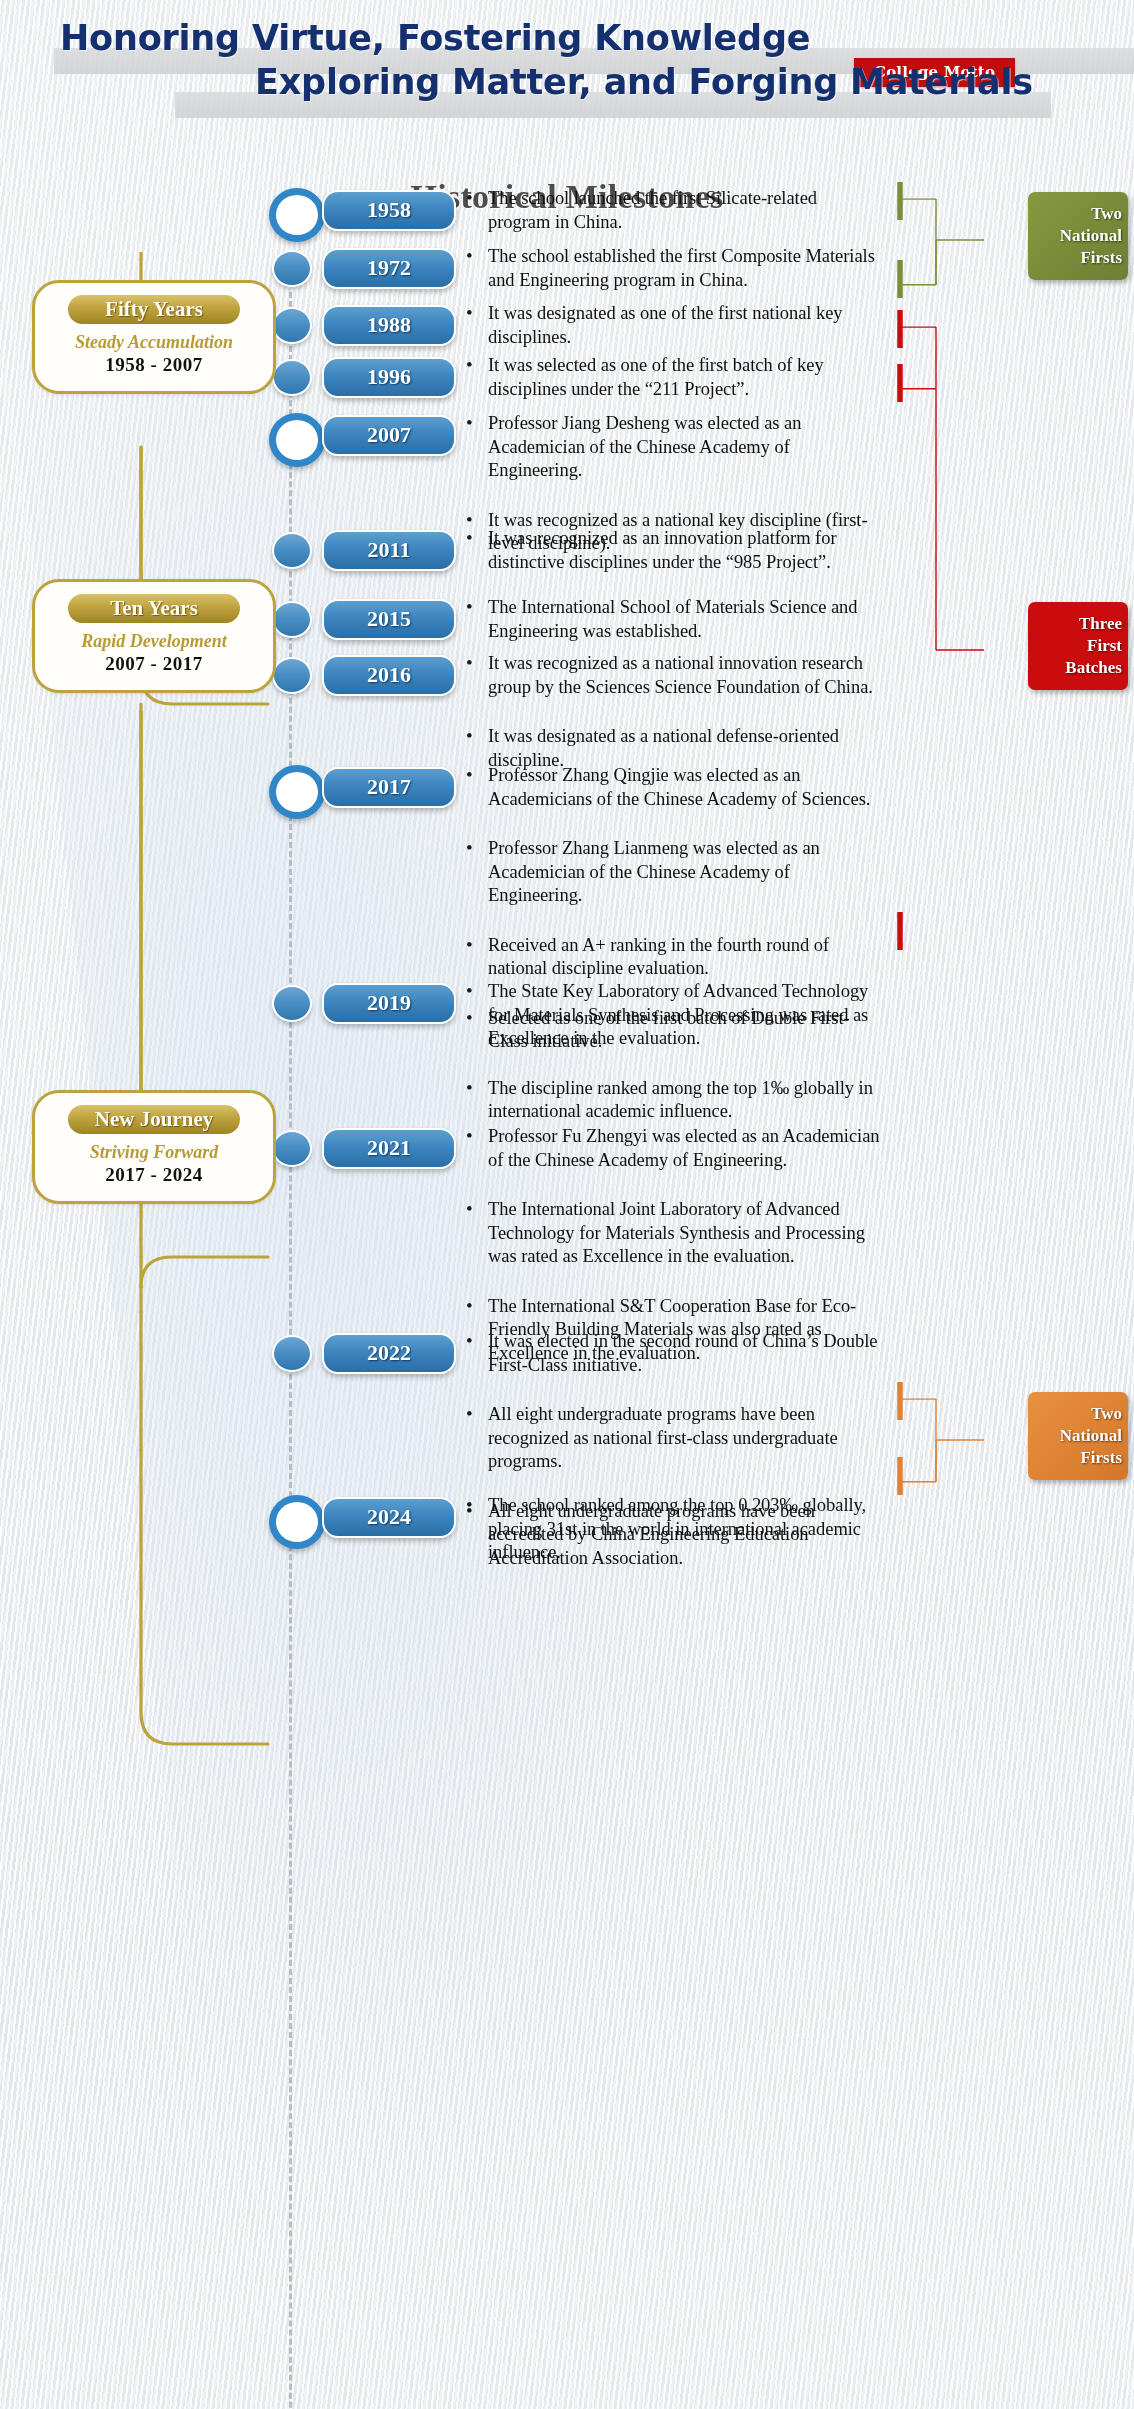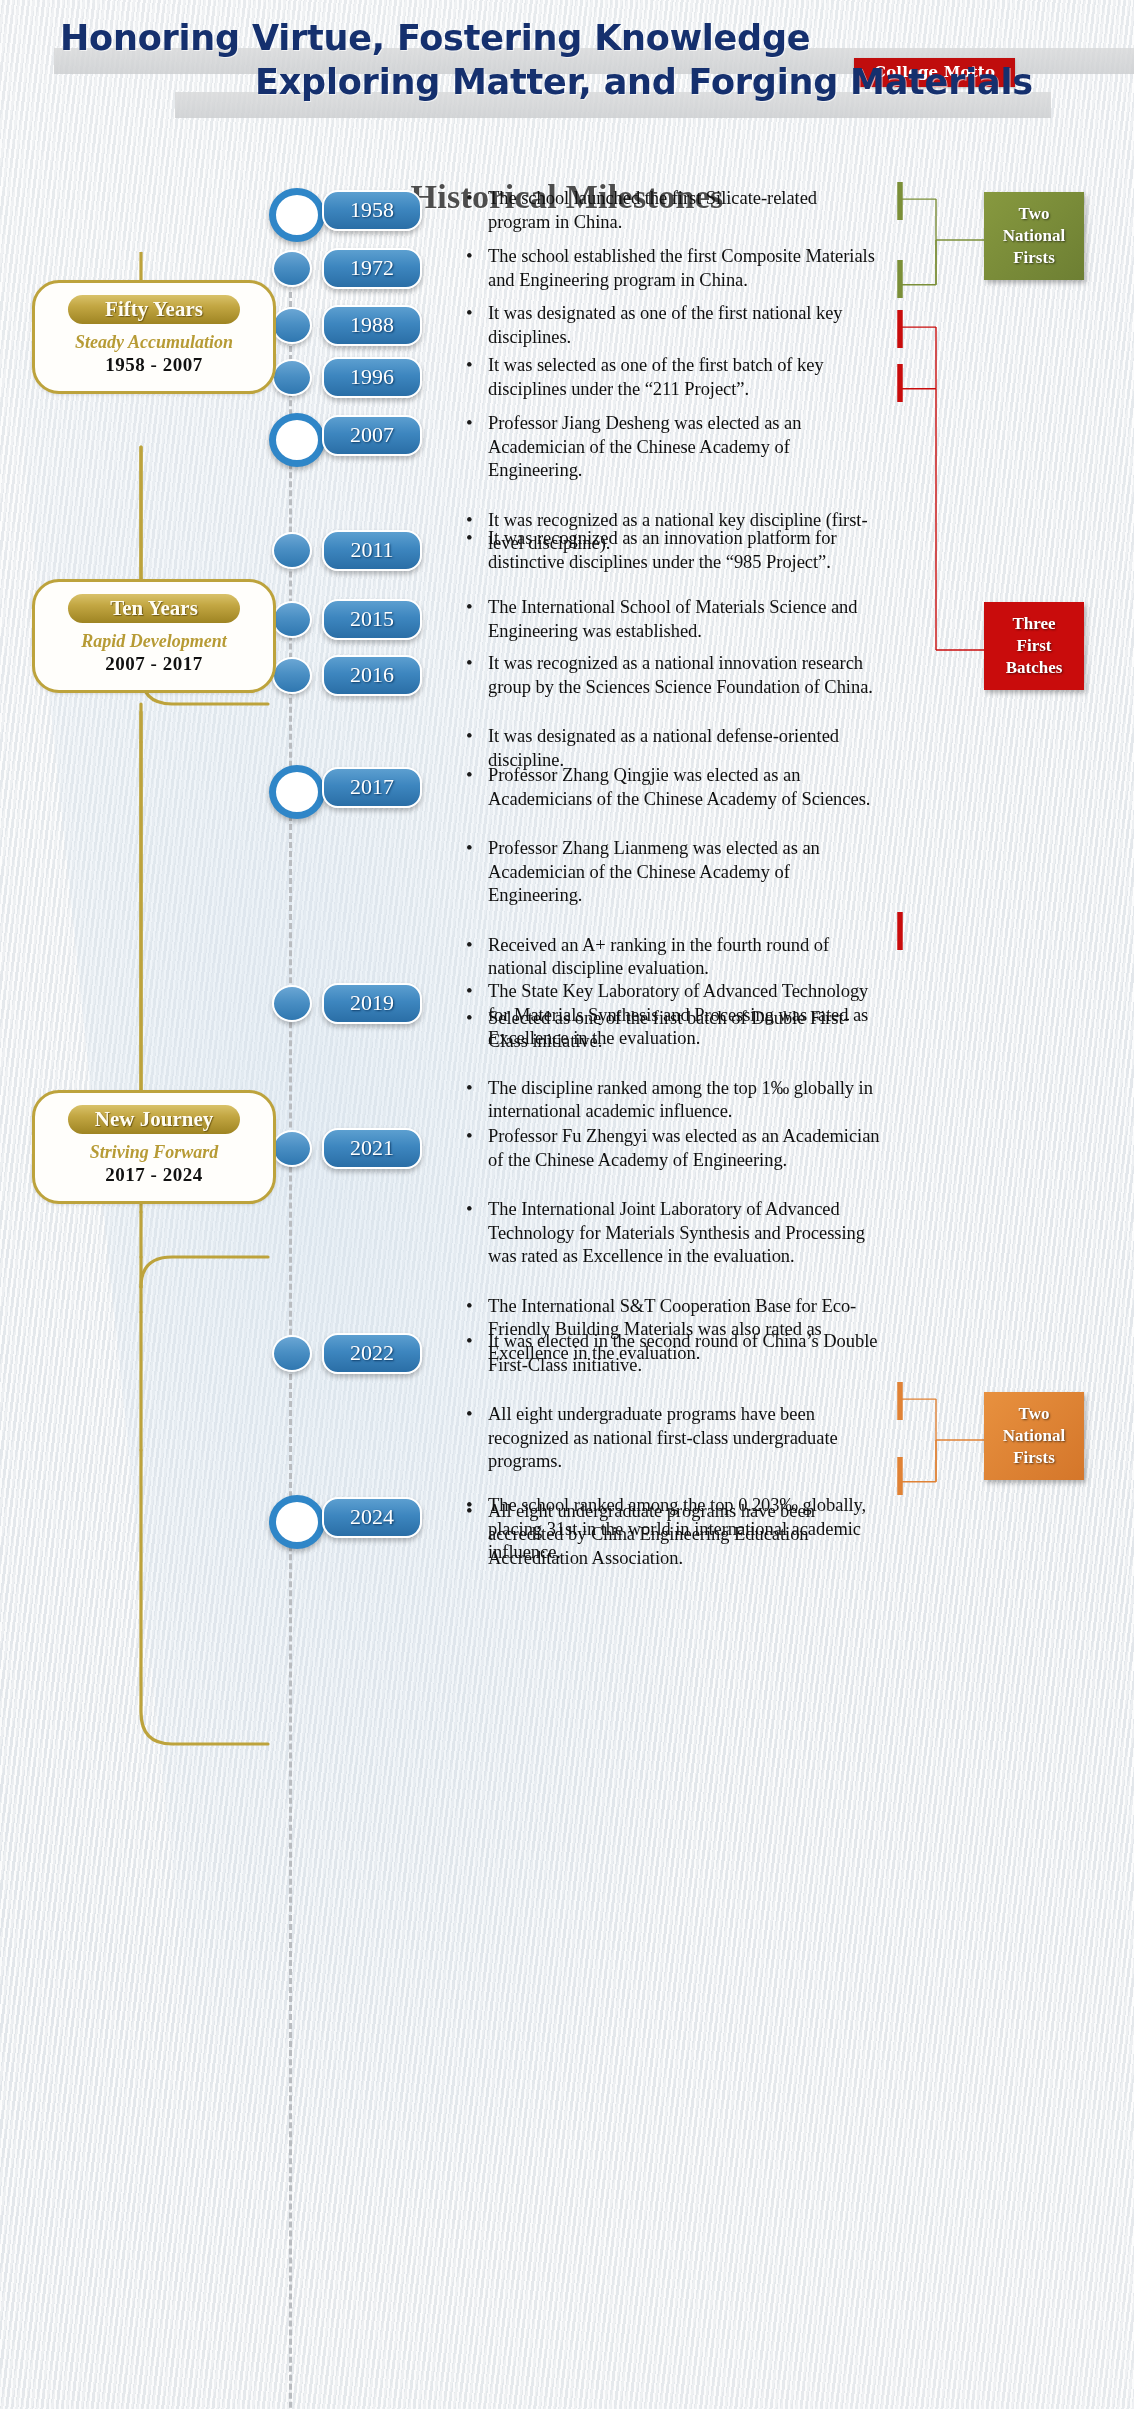--- a/index.html
+++ b/index.html
@@ -102,46 +102,47 @@
   }
   .node.major .dot{
     width:42px;height:40px;left:1px;top:1px;
     background:#ffffff;
     border:7px solid #2f86c8;
     box-shadow:0 3px 5px rgba(0,0,0,.25);
   }
 
   .year{
     position:absolute;left:322px;top:3px;
-    min-width:94px;padding:5px 1px 7px;border-radius:16px;
+    min-width:94px;padding:5px 18px 7px;border-radius:16px;
     background:linear-gradient(180deg,#5c9fd0 0%,#3d86bf 45%,#2a6ea6 100%);
     border:2px solid #fff;text-align:center;
-    color:#fff;font-weight:normal;font-size:22px;line-height:25px;
+    color:#fff;font-weight:bold;font-size:22px;line-height:25px;
     text-shadow:1px 1px 2px rgba(0,40,80,.8);
     box-shadow:0 3px 5px rgba(0,0,0,.25);
   }
 
   .bullets{position:absolute;left:460px;width:420px;top:0;}
   .bullet{position:relative;padding-left:28px;margin-bottom:26px;}
   .bullet .mk{
     position:absolute;left:6px;top:-1px;color:#1a1a1a;font-size:19px;line-height:24px;
   }
   .bullet .tx{
     display:block;font-family:"Liberation Serif",serif;font-weight:normal;
     font-size:18.5px;line-height:23.5px;color:#0f0f0f;letter-spacing:-.05px;
   }
 
   
   .callout{position:absolute;z-index:5;}
   .callout .badge{
-    position:absolute;width:88px;border-radius:0;
-    text-align:center;color:#fff;font-weight:bold;
+    position:absolute;width:88px;border-radius:7px;
+    text-align:right;color:#fff;font-weight:bold;
     font-size:17px;line-height:22px;padding:11px 6px;
     text-shadow:1px 1px 2px rgba(0,0,0,.55);
     box-shadow:2px 3px 5px rgba(0,0,0,.28);
+    margin-left:44px;
   }
   .callout .badge.green{background:linear-gradient(135deg,#87993f,#6d7f33);}
   .callout .badge.red{background:#c90c0c;}
   .callout .badge.orange{background:linear-gradient(135deg,#e8913f,#d4762a);}
   .callout svg{position:absolute;left:0;top:0;overflow:visible;}
 </style>
 </head>
 <body>
 
 <div id="bg">

